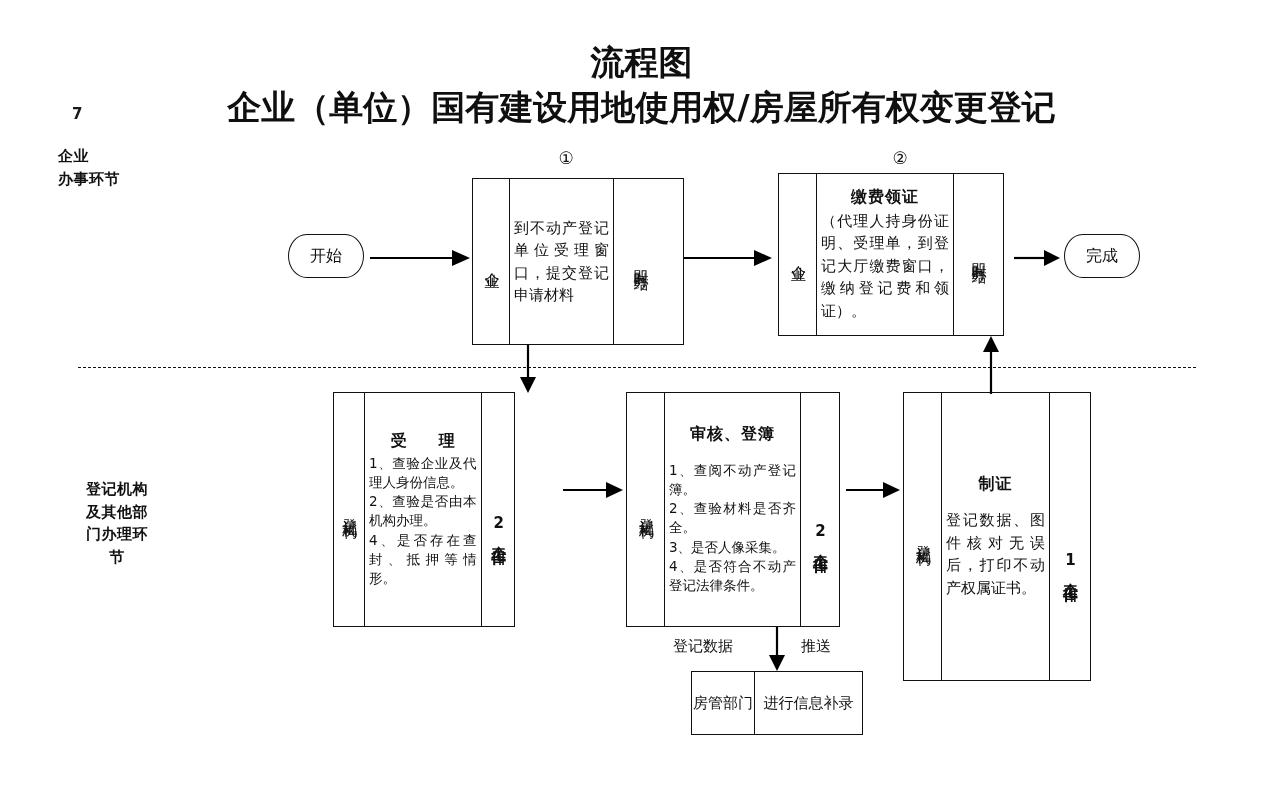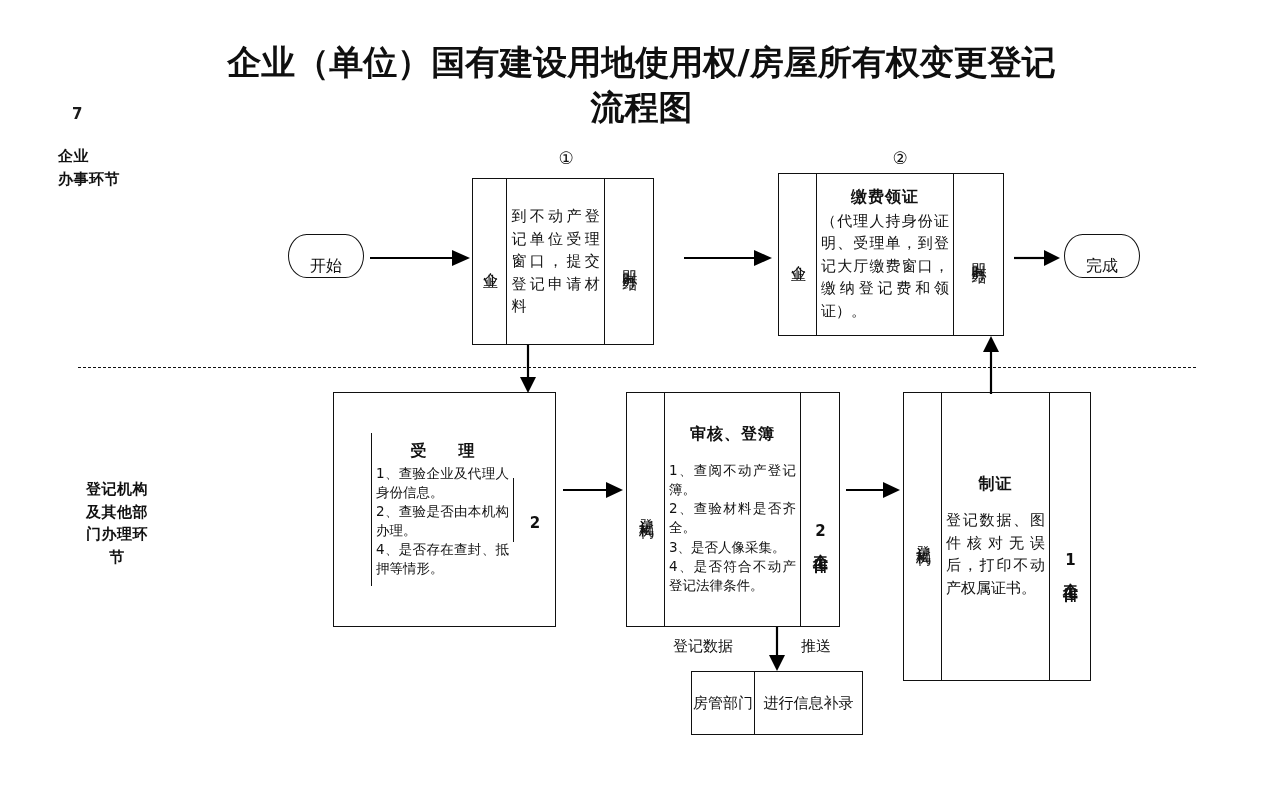--- a/index.html
+++ b/index.html
@@ -70,21 +70,21 @@
   }
   #circ-1 { left: 546px; top: 148px; }
   #circ-2 { left: 880px; top: 148px; }
 
   
   .terminator {
     position: absolute;
     border: 1.5px solid #111;
     border-radius: 22px / 26px;
     display: flex;
-    align-items: flex-end;
+    align-items: center;
     justify-content: center;
     font-size: 16px;
     color: #111;
     background: #fff;
     box-sizing: border-box;
   }
   #node-start { left: 288px; top: 234px; width: 76px; height: 44px; }
   #node-end   { left: 1064px; top: 234px; width: 76px; height: 44px; }
 
   
@@ -136,32 +136,32 @@
     line-height: 1.42;
     color: #111;
     text-align: justify;
     text-align-last: left;
     width: 100%;
   }
   .box-body.big { font-size: 15px; line-height: 1.5; }
   .box-body p { margin: 0; }
 
   
-  #proc-1 { left: 472px; top: 178px; width: 182px; height: 167px; }
+  #proc-1 { left: 472px; top: 178px; width: 212px; height: 167px; }
   #proc-1 .c0 { width: 36px; }
   #proc-1 .c1 { width: 104px; }
   #proc-1 .c2 { width: 53px; }
 
   #proc-2 { left: 778px; top: 173px; width: 226px; height: 163px; }
   #proc-2 .c0 { width: 37px; }
   #proc-2 .c1 { width: 137px; }
   #proc-2 .c2 { width: 49px; }
 
   
-  #proc-3 { left: 333px; top: 392px; width: 223px; height: 235px; align-items: center; }
+  #proc-3 { left: 333px; top: 392px; width: 182px; height: 235px; }
   #proc-3 .c0 { width: 37px; }
   #proc-3 .c1 { width: 142px; }
   #proc-3 .c2 { width: 41px; }
 
   #proc-4 { left: 626px; top: 392px; width: 214px; height: 235px; }
   #proc-4 .c0 { width: 37px; }
   #proc-4 .c1 { width: 136px; }
   #proc-4 .c2 { width: 38px; }
 
   #proc-5 { left: 903px; top: 392px; width: 188px; height: 289px; }
@@ -219,22 +219,22 @@
   .arrow-svg polygon { fill: #000; }
 </style>
 </head>
 <body>
 
 <div id="canvas">
 
   <div class="page-num">7</div>
 
   <div class="title">
+    <div>流程图</div>
     <div>企业（单位）国有建设用地使用权/房屋所有权变更登记</div>
-    <div>流程图</div>
   </div>
 
   <div class="lane-label" id="lane-label-top">
     <div>企业</div>
     <div>办事环节</div>
   </div>
 
   <div class="lane-label" id="lane-label-bottom">
     <div>登记机构</div>
     <div>及其他部</div>

